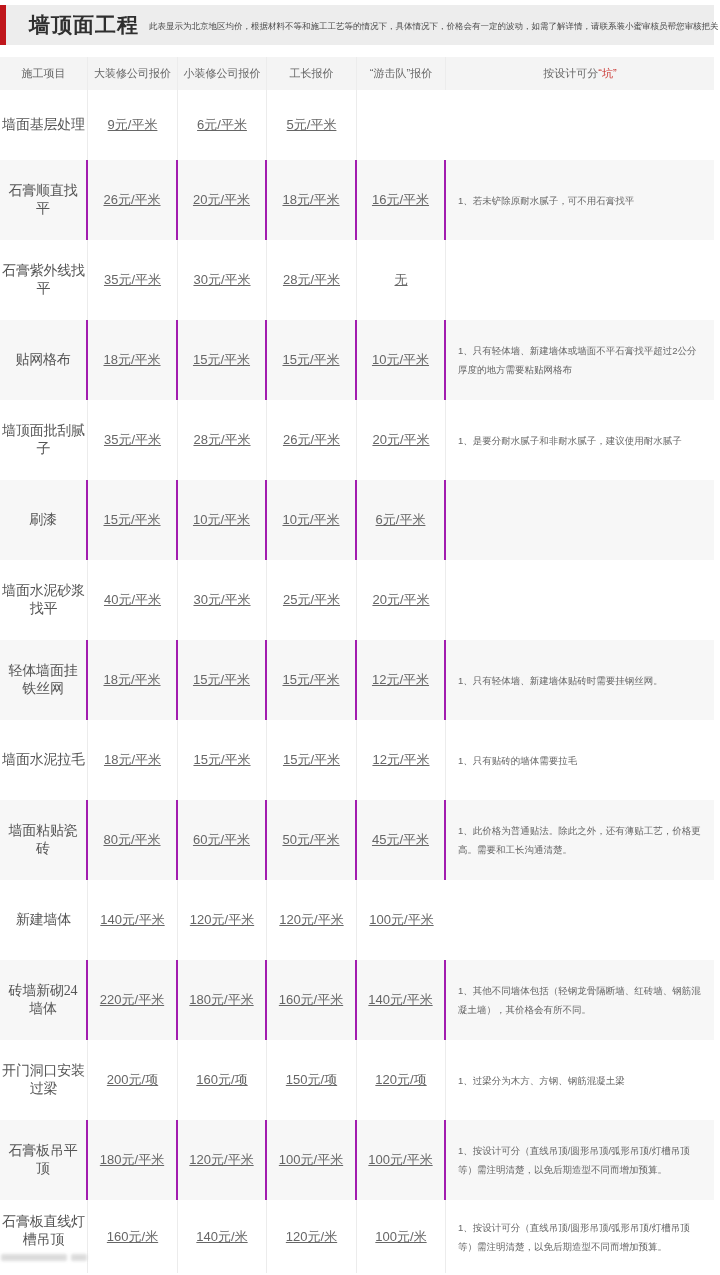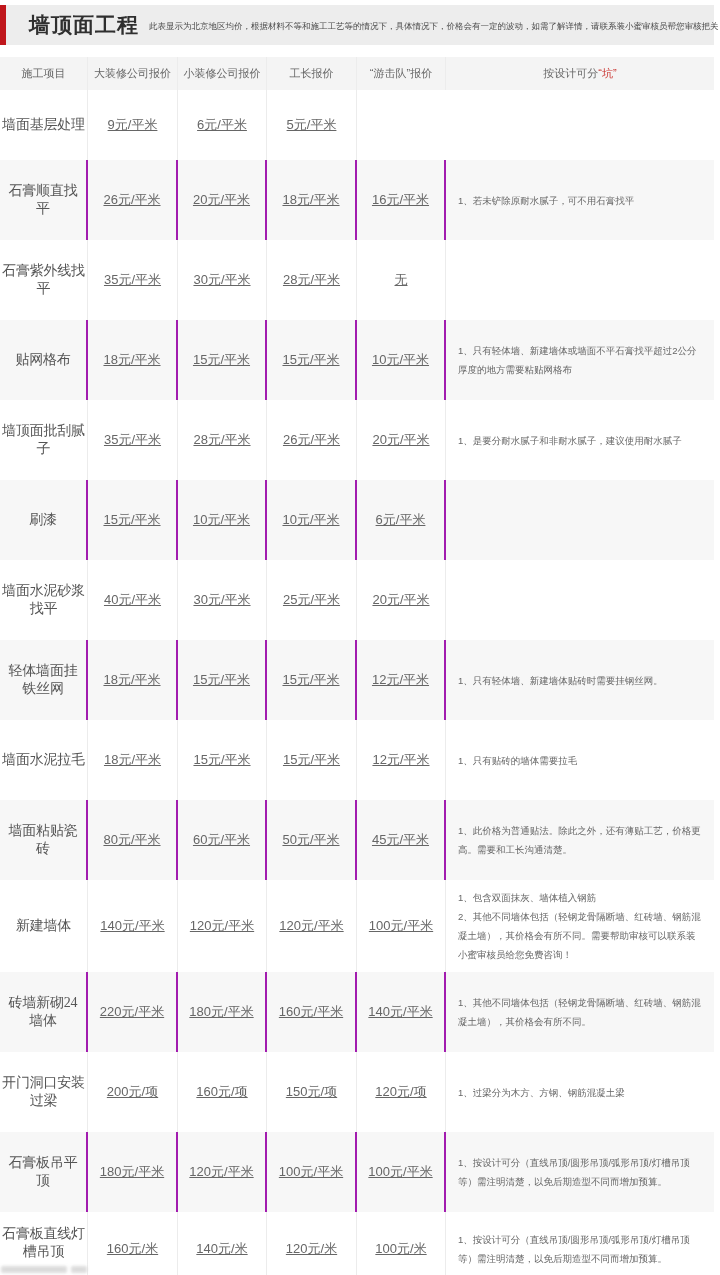--- a/index.html
+++ b/index.html
@@ -223,24 +223,20 @@
           </div>
         </div>
         <div class="trow row">
           <div class="cell item-cell">
             <span>新建墙体</span>
           </div>
           <div class="cell quote-cell">140元/平米</div>
           <div class="cell quote-cell">120元/平米</div>
           <div class="cell quote-cell">120元/平米</div>
           <div class="cell quote-cell">100元/平米</div>
-          <div class="cell notes-cell">
-            <div class="note-line">1、包含双面抹灰、墙体植入钢筋</div>
-            <div class="note-line">2、其他不同墙体包括（轻钢龙骨隔断墙、红砖墙、钢筋混凝土墙），其价格会有所不同。需要帮助审核可以联系装小蜜审核员给您免费咨询！</div>
-          </div>
         </div>
         <div class="trow row alt">
           <div class="cell item-cell">
             <span>砖墙新砌24墙体</span>
           </div>
           <div class="cell quote-cell">220元/平米</div>
           <div class="cell quote-cell">180元/平米</div>
           <div class="cell quote-cell">160元/平米</div>
           <div class="cell quote-cell">140元/平米</div>
           <div class="cell notes-cell">

